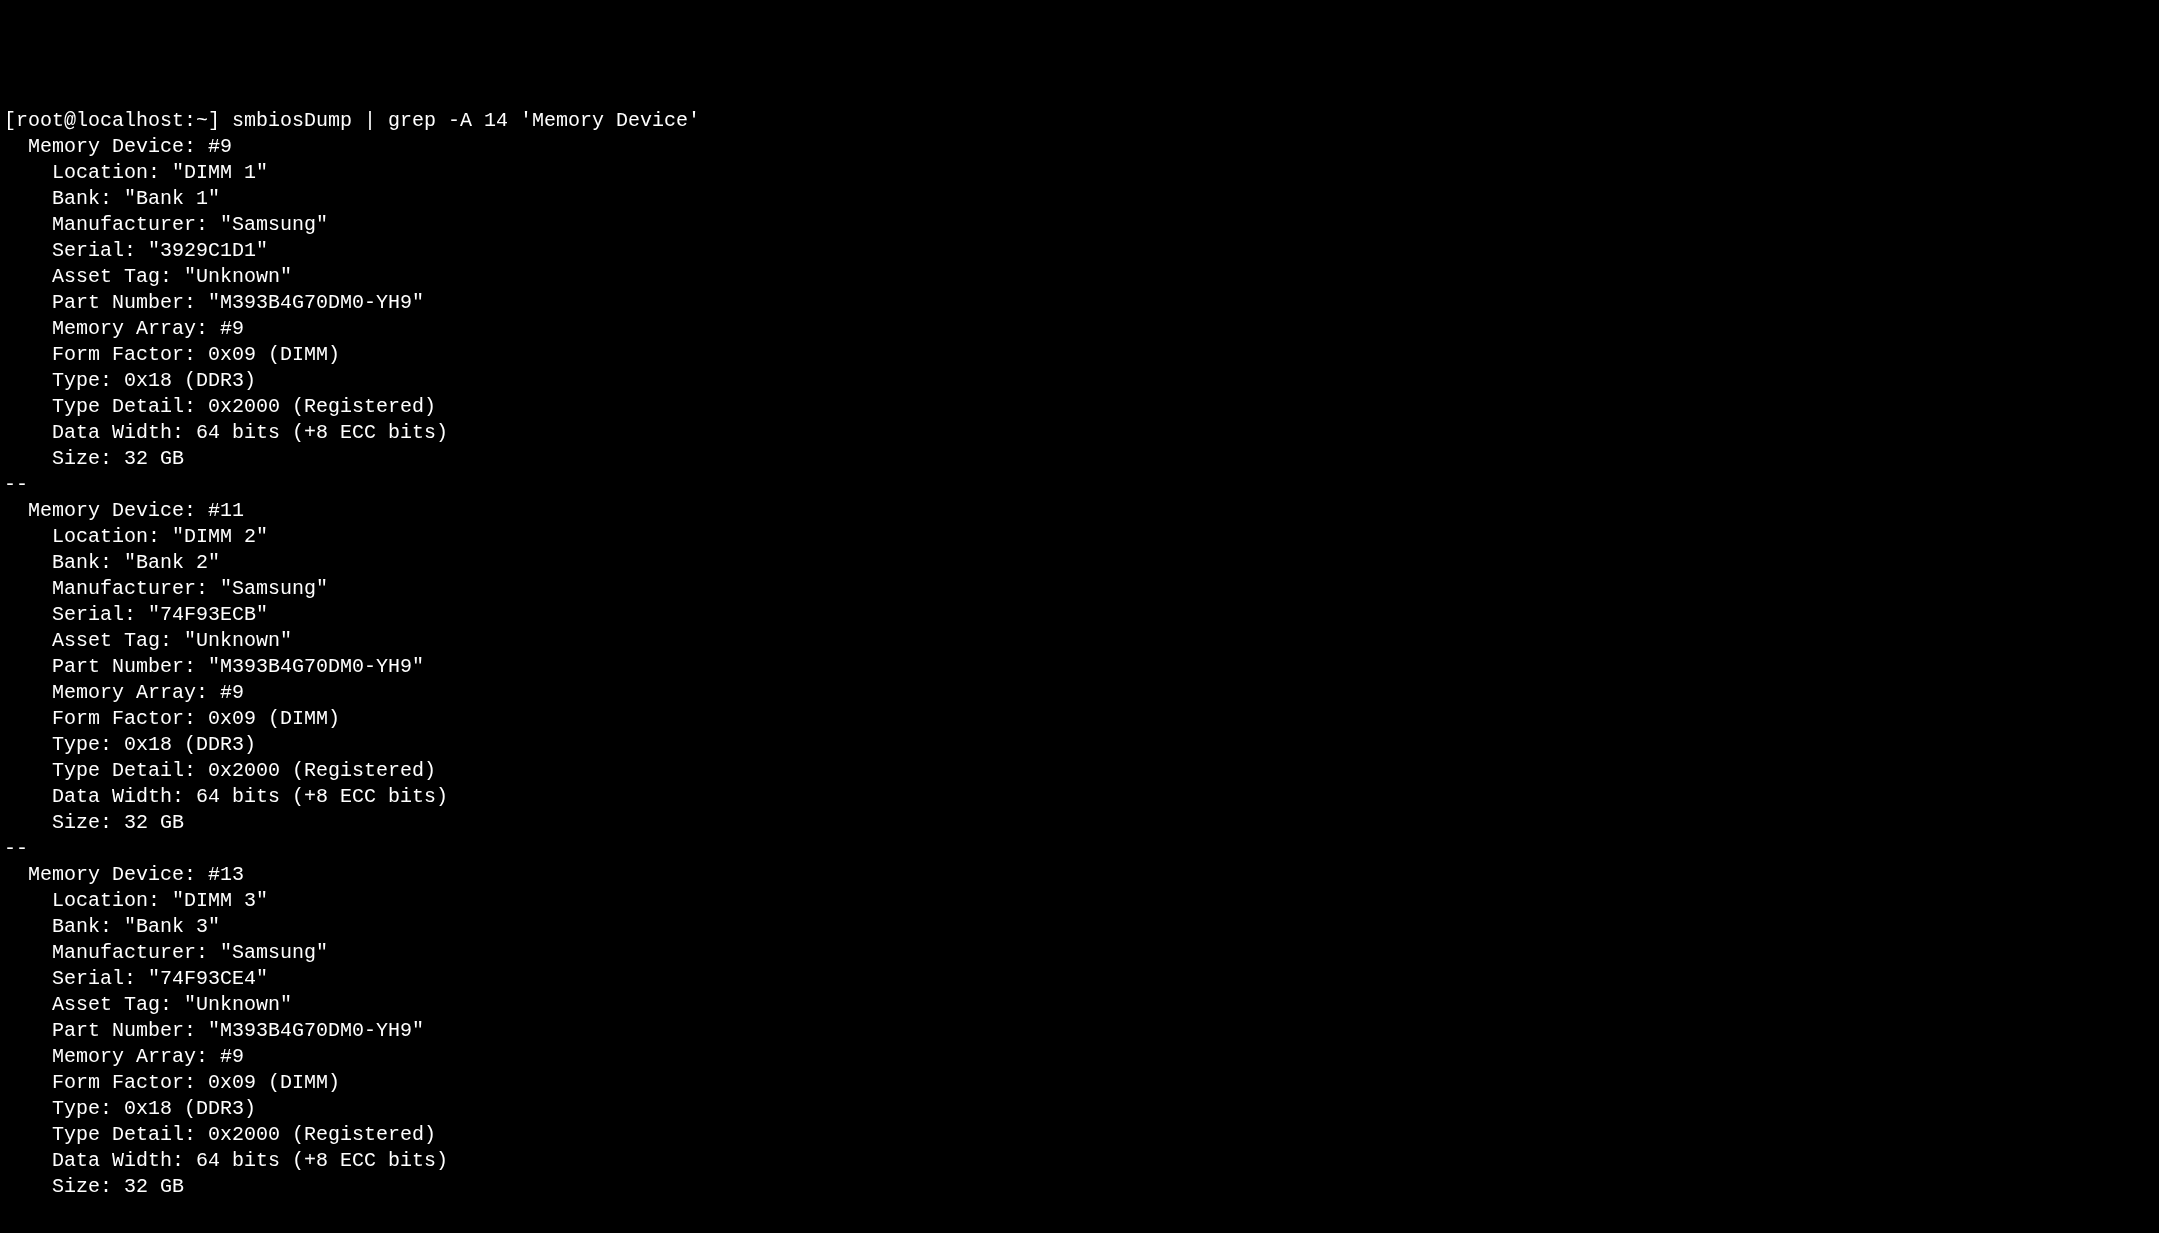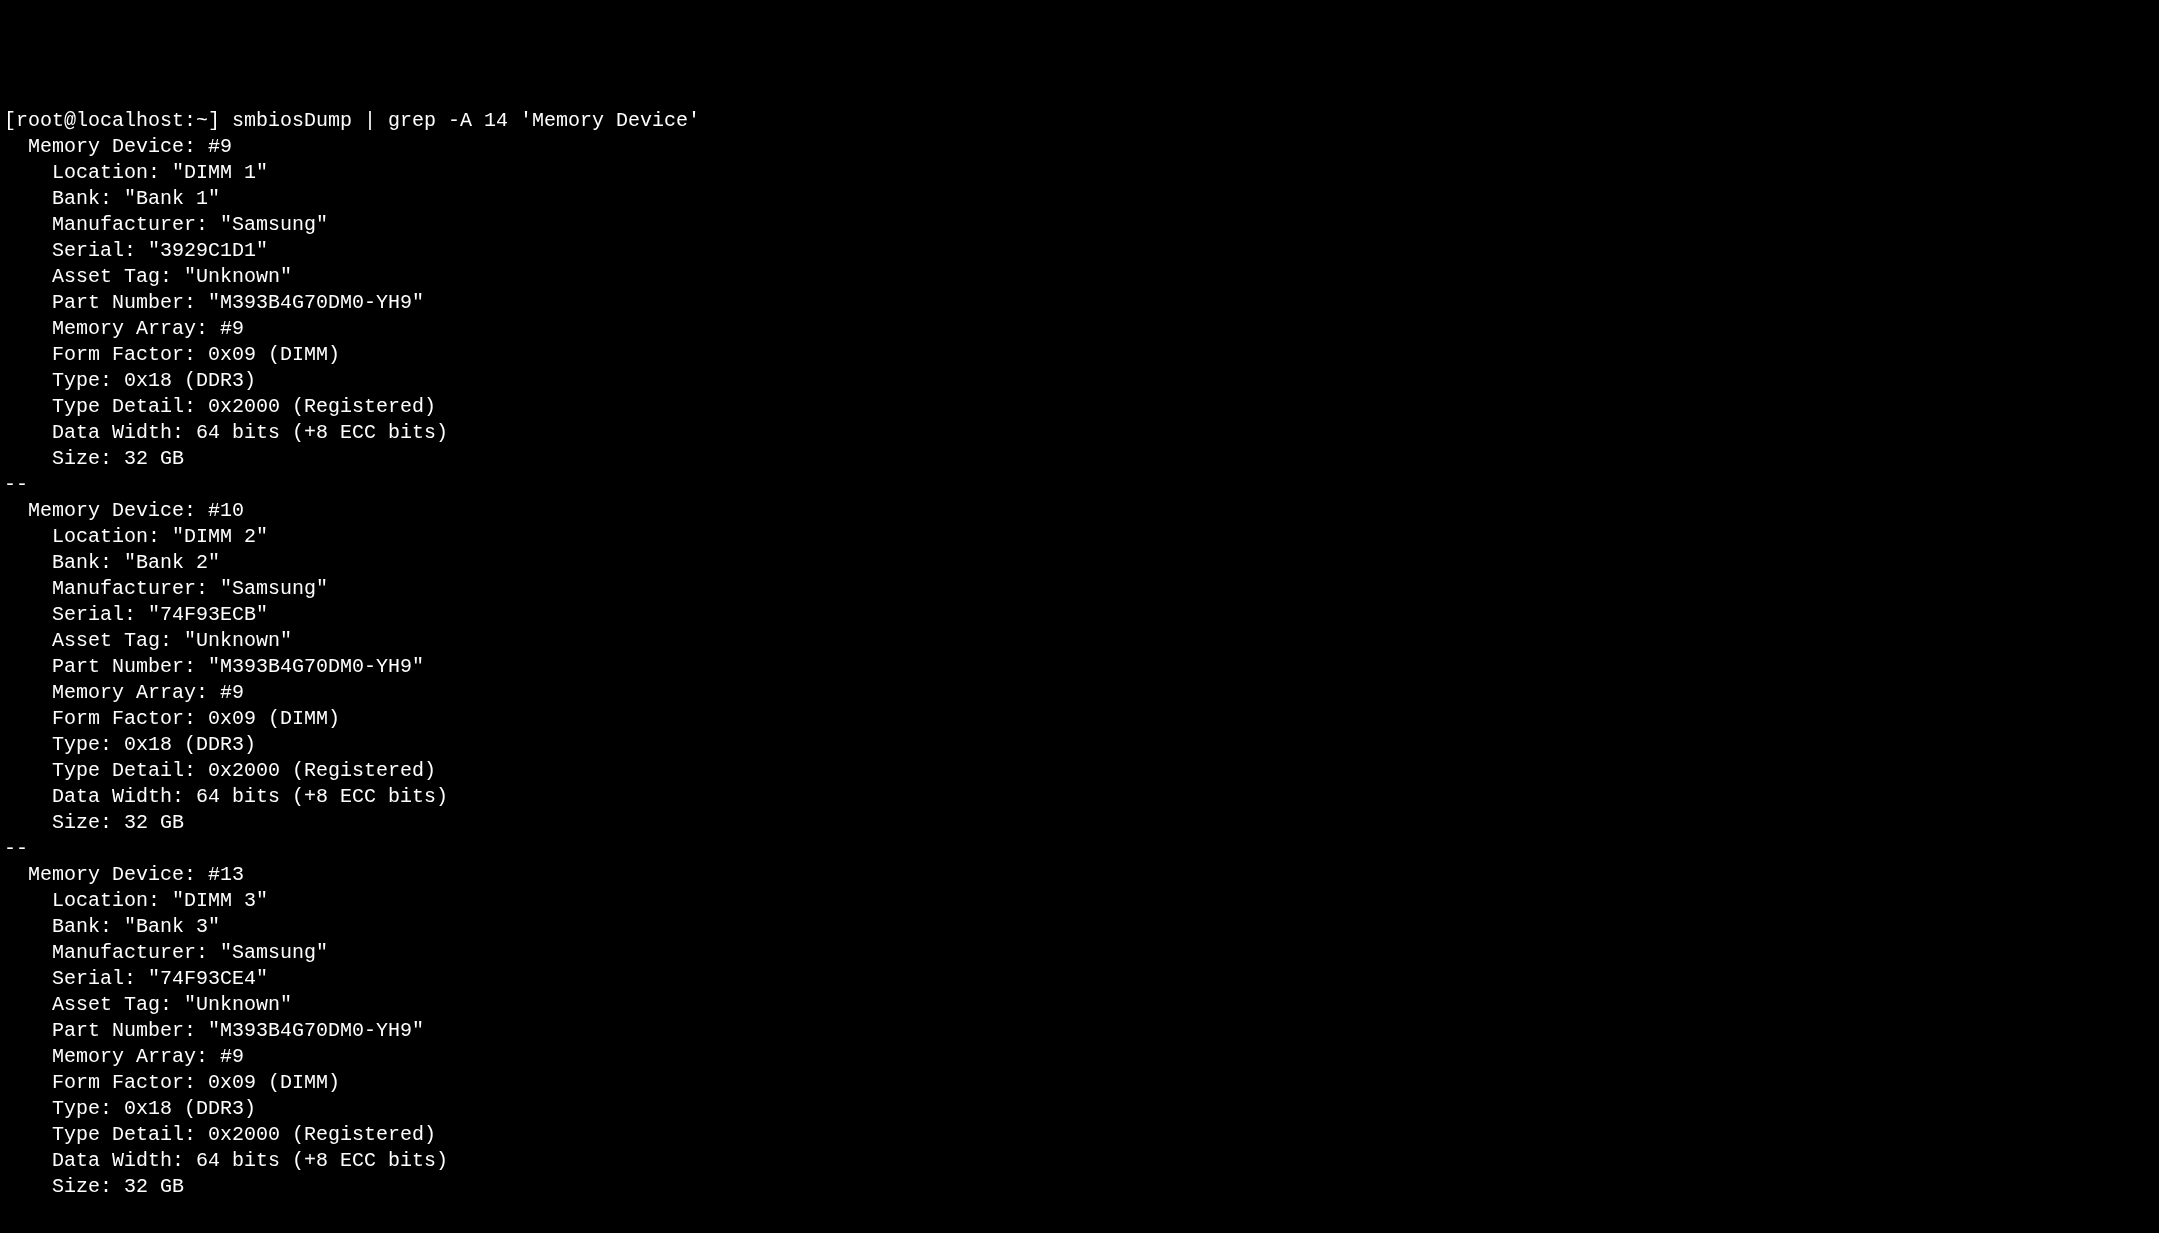--- a/index.html
+++ b/index.html
@@ -36,21 +36,21 @@
 <span>    Serial: "3929C1D1"</span>
 <span>    Asset Tag: "Unknown"</span>
 <span>    Part Number: "M393B4G70DM0-YH9"</span>
 <span>    Memory Array: #9</span>
 <span>    Form Factor: 0x09 (DIMM)</span>
 <span>    Type: 0x18 (DDR3)</span>
 <span>    Type Detail: 0x2000 (Registered)</span>
 <span>    Data Width: 64 bits (+8 ECC bits)</span>
 <span>    Size: 32 GB</span>
 <span>--</span>
-<span>  Memory Device: #10</span>
+<span>  Memory Device: #11</span>
 <span>    Location: "DIMM 2"</span>
 <span>    Bank: "Bank 2"</span>
 <span>    Manufacturer: "Samsung"</span>
 <span>    Serial: "74F93ECB"</span>
 <span>    Asset Tag: "Unknown"</span>
 <span>    Part Number: "M393B4G70DM0-YH9"</span>
 <span>    Memory Array: #9</span>
 <span>    Form Factor: 0x09 (DIMM)</span>
 <span>    Type: 0x18 (DDR3)</span>
 <span>    Type Detail: 0x2000 (Registered)</span>

